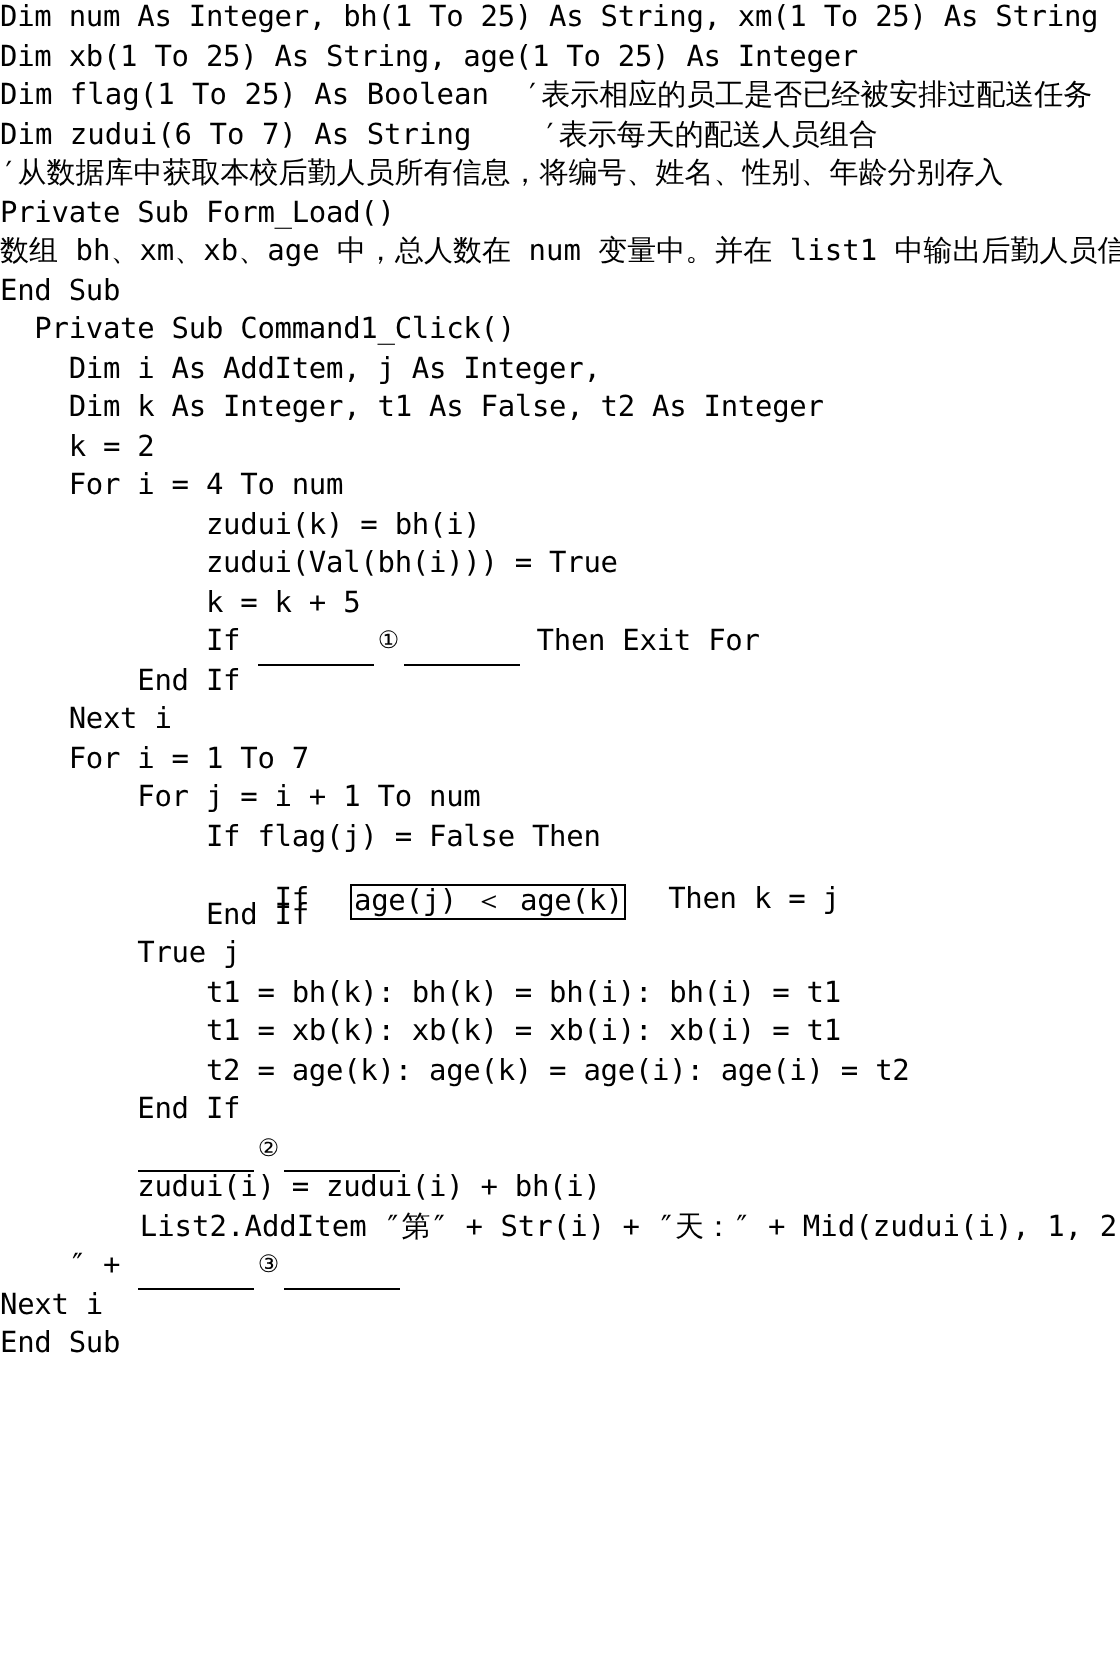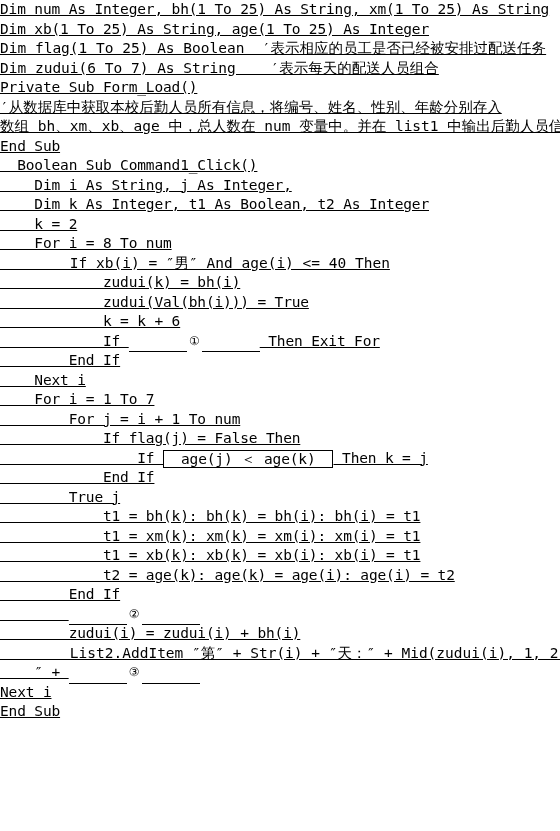--- a/index.html
+++ b/index.html
@@ -24,21 +24,20 @@
   .code-line {
     font-family: "DejaVu Sans Mono", "Liberation Mono", monospace;
     font-size: 14.5px;
     line-height: 19.5px;
     height: 19.5px;
     white-space: pre;
     letter-spacing: -0.15px;
     padding: 0;
     margin: 0;
     position: relative;
-    text-decoration: underline;
   }
   
   .cjk {
     letter-spacing: 0px;
   }
   .blank-wrap {
     display: inline-block;
     position: relative;
     white-space: pre;
   }
@@ -55,64 +54,62 @@
     line-height: 13px;
     text-align: center;
     font-size: 12px;
     vertical-align: baseline;
     position: relative;
     top: -1px;
   }
   .boxed {
     display: inline-block;
     border: 1.3px solid #000;
-    padding: 0 17px;
-    margin: 0;
+    padding: 0 1px;
+    margin: 12px;
     line-height: 16px;
     position: relative;
     top: 1px;
   }
 </style>
 </head>
 <body>
 
 <div id="code-listing">
 
   <div class="code-line">Dim num As Integer, bh(1 To 25) As String, xm(1 To 25) As String</div>
   <div class="code-line">Dim xb(1 To 25) As String, age(1 To 25) As Integer</div>
   <div class="code-line cjk">Dim flag(1 To 25) As Boolean  ′表示相应的员工是否已经被安排过配送任务</div>
   <div class="code-line cjk">Dim zudui(6 To 7) As String    ′表示每天的配送人员组合</div>
+  <div class="code-line cjk">′从数据库中获取本校后勤人员所有信息，将编号、姓名、性别、年龄分别存入</div>
   <div class="code-line">Private Sub Form_Load()</div>
-  <div class="code-line cjk">′从数据库中获取本校后勤人员所有信息，将编号、姓名、性别、年龄分别存入</div>
   <div class="code-line cjk">数组 bh、xm、xb、age 中，总人数在 num 变量中。并在 list1 中输出后勤人员信</div>
   <div class="code-line">End Sub</div>
-  <div class="code-line">  Boolean Sub Command1_Click()</div>
-  <div class="code-line">    Dim i As String, j As Integer,</div>
-  <div class="code-line">    Dim k As Integer, t1 As Boolean, t2 As Integer</div>
+  <div class="code-line">  Private Sub Command1_Click()</div>
+  <div class="code-line">    Dim i As AddItem, j As Integer,</div>
+  <div class="code-line">    Dim k As Integer, t1 As False, t2 As Integer</div>
   <div class="code-line">    k = 2</div>
-  <div class="code-line">    For i = 8 To num</div>
-  <div class="code-line cjk">        If xb(i) = ″男″ And age(i) &lt;= 40 Then</div>
+  <div class="code-line">    For i = 4 To num</div>
   <div class="code-line">            zudui(k) = bh(i)</div>
   <div class="code-line">            zudui(Val(bh(i))) = True</div>
-  <div class="code-line">            k = k + 6</div>
+  <div class="code-line">            k = k + 5</div>
 
   <div class="code-line"><span>            If </span><span class="blank-wrap"><span class="blank-rule" style="width:58px;">&nbsp;</span><span class="blank-num">①</span><span class="blank-rule" style="width:58px;">&nbsp;</span></span><span> Then Exit For</span></div>
 
   <div class="code-line">        End If</div>
   <div class="code-line">    Next i</div>
   <div class="code-line">    For i = 1 To 7</div>
   <div class="code-line">        For j = i + 1 To num</div>
   <div class="code-line">            If flag(j) = False Then</div>
 
   <div class="code-line"><span>                If </span><span class="boxed">age(j) ＜ age(k)</span><span> Then k = j</span></div>
 
   <div class="code-line">            End If</div>
   <div class="code-line">        True j</div>
   <div class="code-line">            t1 = bh(k): bh(k) = bh(i): bh(i) = t1</div>
-  <div class="code-line">            t1 = xm(k): xm(k) = xm(i): xm(i) = t1</div>
   <div class="code-line">            t1 = xb(k): xb(k) = xb(i): xb(i) = t1</div>
   <div class="code-line">            t2 = age(k): age(k) = age(i): age(i) = t2</div>
   <div class="code-line">        End If</div>
 
   <div class="code-line"><span>        </span><span class="blank-wrap"><span class="blank-rule" style="width:58px;">&nbsp;</span><span class="blank-num">②</span><span class="blank-rule" style="width:58px;">&nbsp;</span></span><span></span></div>
 
   <div class="code-line">        zudui(i) = zudui(i) + bh(i)</div>
   <div class="code-line cjk">        List2.AddItem ″第″ + Str(i) + ″天：″ + Mid(zudui(i), 1, 2) + ″</div>
 
   <div class="code-line"><span>    ″ + </span><span class="blank-wrap"><span class="blank-rule" style="width:58px;">&nbsp;</span><span class="blank-num">③</span><span class="blank-rule" style="width:58px;">&nbsp;</span></span><span></span></div>

